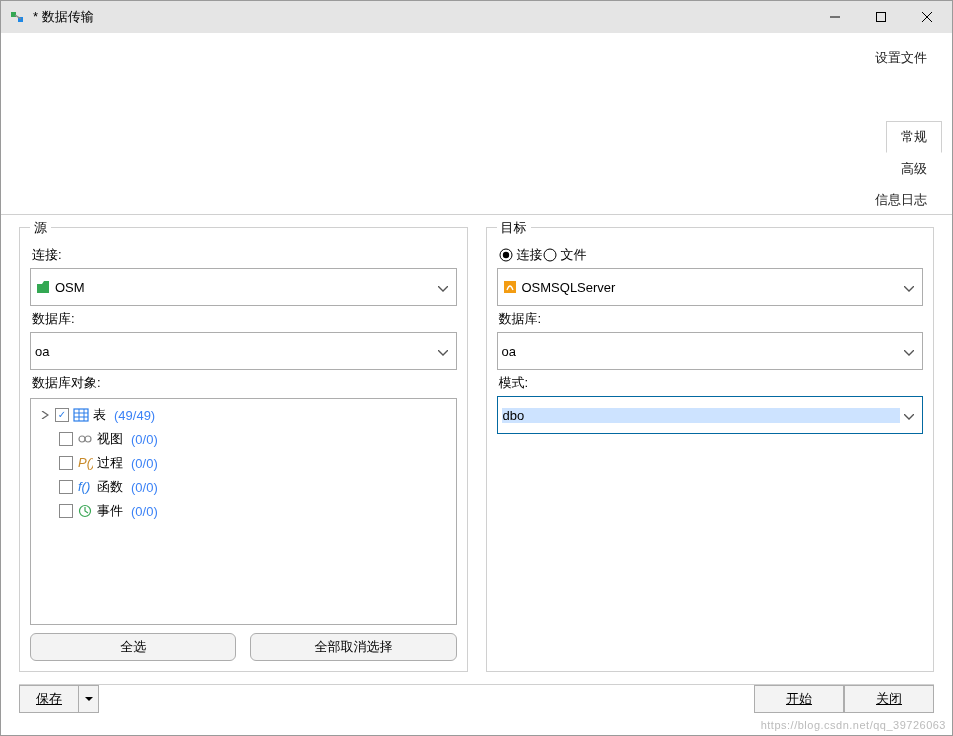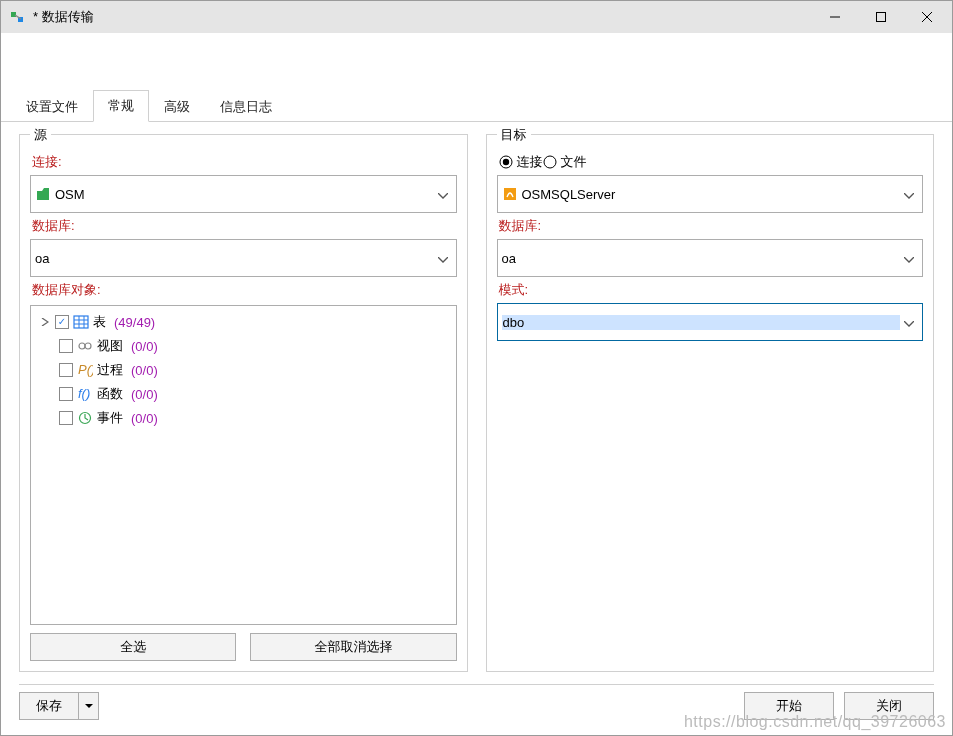--- a/index.html
+++ b/index.html
@@ -11,40 +11,40 @@
   .titlebar {
     height: 32px; display: flex; align-items: center; padding: 0 2px 0 8px;
     border-bottom: 1px solid #e5e5e5; background: #e5e5e5;
   }
   .titlebar .app-icon { width: 16px; height: 16px; margin-right: 8px; }
   .titlebar .title { flex: 1; color: #000; }
   .win-btn { width: 46px; height: 30px; display:flex; align-items:center; justify-content:center; }
   .win-btn svg { display:block; }
   .tabs {
     display: flex; align-items: flex-end; padding: 8px 10px 0 10px; gap: 0;
-    border-bottom: 1px solid #d0d0d0; background: #ffffff;
+    border-bottom: 1px solid #d0d0d0; background: #ffffff; flex-direction: column;
   }
   .tab {
     padding: 6px 14px; border: 1px solid transparent; border-bottom: none;
     color: #222; cursor: default; position: relative; top: 1px;
   }
   .tab.active {
     border-color: #d0d0d0; background: #ffffff; border-bottom: 1px solid #ffffff; margin-top: 48px;
   }
   .content {
     flex: 1; display: flex; gap: 18px; padding: 12px 18px 0 18px; overflow: hidden;
   }
   .panel {
     flex: 1; border: 1px solid #d0d0d0; position: relative; padding: 14px 10px 10px 10px;
     display: flex; flex-direction: column; min-width: 0;
   }
   .panel-legend {
     position: absolute; top: -9px; left: 10px; background: #ffffff; padding: 0 4px; color: #000;
   }
-  .row-label { color: #b91c1c; margin: 4px 2px 4px 2px; }
+  .row-label { color: #000000; margin: 4px 2px 4px 2px; }
   .combo {
     height: 38px; border: 1px solid #adadad; display: flex; align-items: center;
     padding: 0 4px; background: #ffffff; position: relative;
   }
   .combo.selected {
     border: 1px solid #0369a1;
   }
   .combo .combo-icon { width: 16px; height: 16px; margin-right: 4px; flex: none; }
   .combo .combo-text { flex: 1; white-space: nowrap; overflow: hidden; text-overflow: ellipsis; }
   .combo .combo-arrow { width: 18px; text-align: center; color: #555; }
@@ -70,51 +70,51 @@
   .tree-item .expander { width: 12px; text-align: center; color: #666; font-size: 11px; }
   .tree-item .chk {
     width: 14px; height: 14px; border: 1px solid #888; background: #fff; flex:none;
     display:flex; align-items:center; justify-content:center;
   }
   .tree-item .chk.checked::after {
     content: "✓"; font-size: 10px; color: #2b7de9; line-height: 1;
   }
   .tree-item .type-icon { width: 16px; height: 16px; flex:none; }
   .tree-item .label { color: #000; }
-  .tree-item .count { color: #a21caf; margin-left: 4px; }
+  .tree-item .count { color: #3b82f6; margin-left: 4px; }
   .tree-item.child { padding-left: 26px; }
   .btn-row {
     display: flex; gap: 14px; margin-top: 8px;
   }
   .btn {
     height: 28px; border: 1px solid #adadad; background: #f3f3f3;
     display: inline-flex; align-items: center; justify-content: center;
     padding: 0 16px; cursor: default; color: #000;
   }
-  .btn-wide { flex: 1; }
+  .btn-wide { flex: 1; border-radius: 6px; }
   .footer {
-    height: 50px; border-top: 0; display: flex; align-items: center;
-    padding: 0 18px 8px 18px; gap: 10px; justify-content: space-between;
+    height: 50px; border-top: 0; display: flex; 
+    padding: 0 18px 8px 18px; gap: 10px; justify-content: space-between; text-decoration: underline;
   }
   .footer-divider {
     border-top: 1px solid #d0d0d0; margin: 12px 18px 0 18px;
   }
   .split-btn {
     display:inline-flex; height:28px;
   }
   .split-btn .main {
     border:1px solid #adadad; background:#f3f3f3; padding:0 16px; display:flex; align-items:center;
   }
   .split-btn .drop {
     border:1px solid #adadad; border-left:none; background:#f3f3f3;
     width:20px; display:flex; align-items:center; justify-content:center;
   }
-  .right-buttons { display:flex; gap:10px; }
+  .right-buttons { display:flex; }
   .watermark {
-    position:absolute; right:6px; bottom:4px; color:#bbb; font-size:16px; letter-spacing:0.5px;
+    position:absolute; right:6px; bottom:4px; color:#bbb; font-size:11px; letter-spacing:0.5px;
     pointer-events:none;
   }
   .icon-green { fill:#34a853; }
   .icon-orange { fill:#f39c12; }
 </style>
 </head>
 <body>
 
 <div class="window">
 

